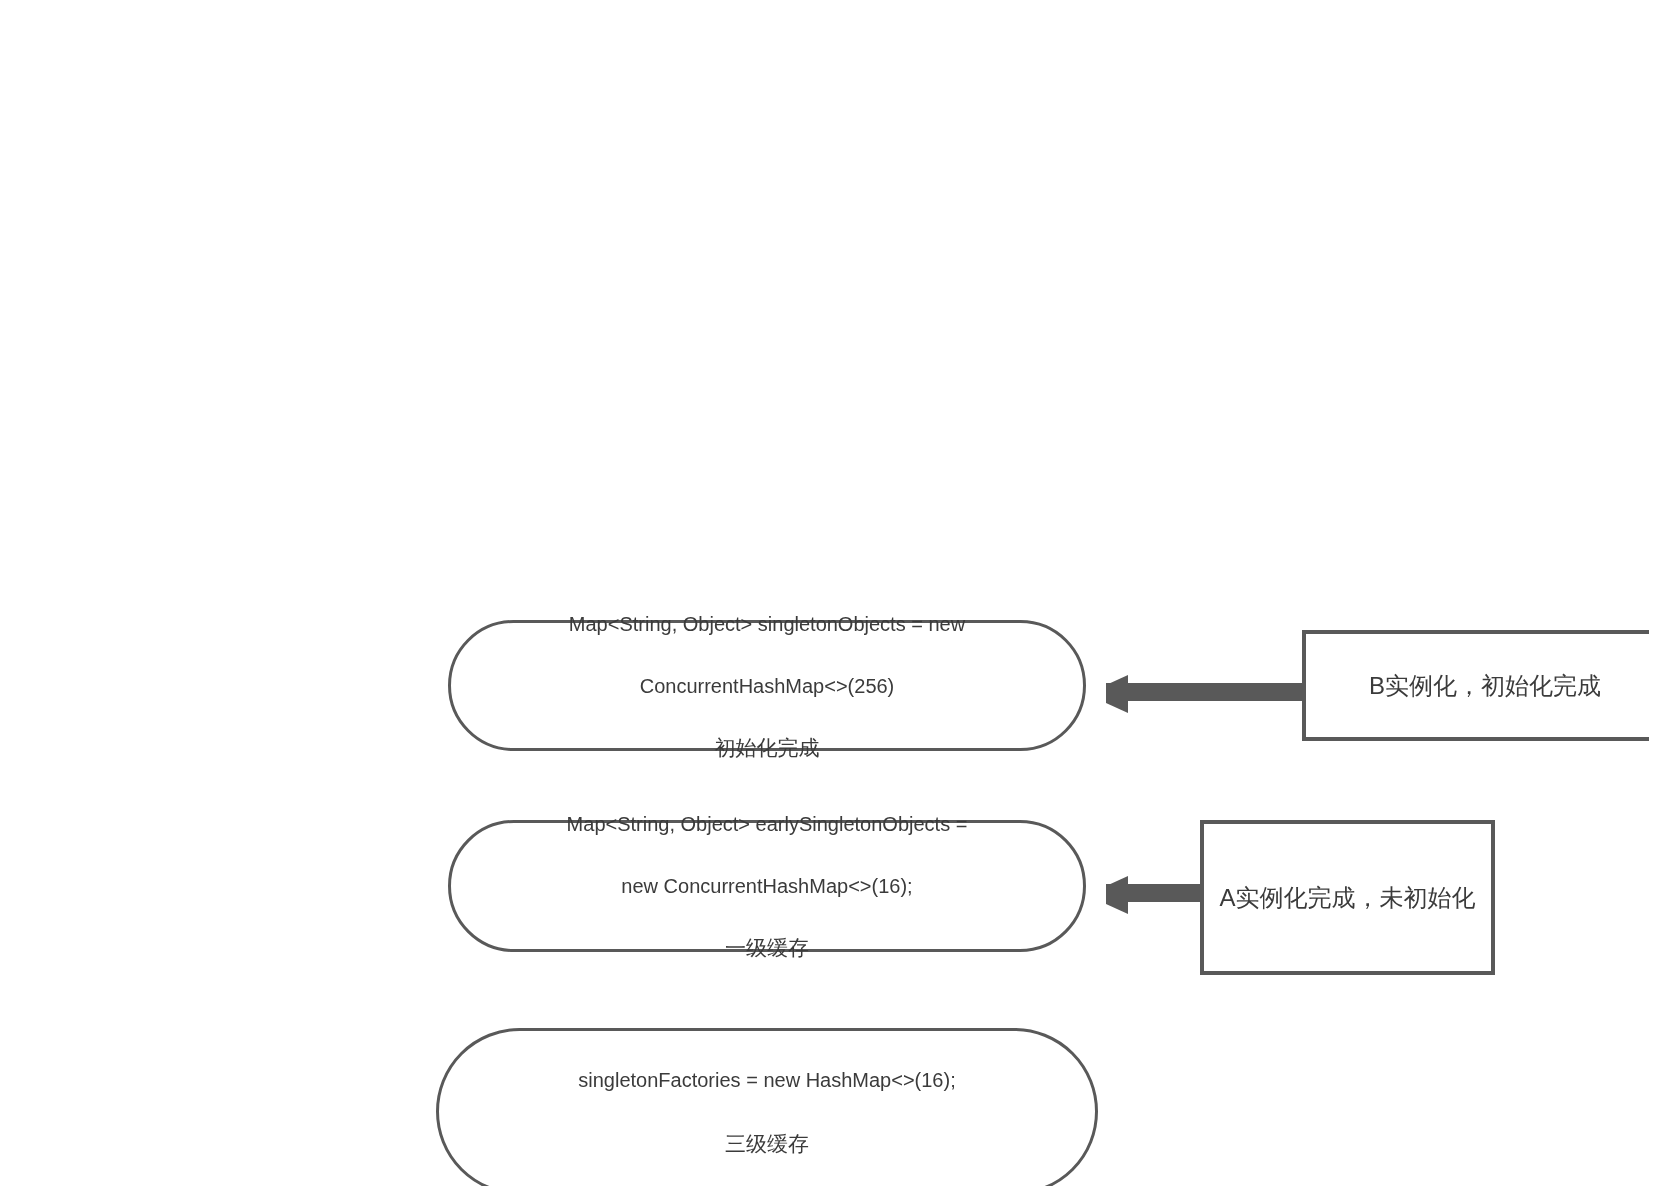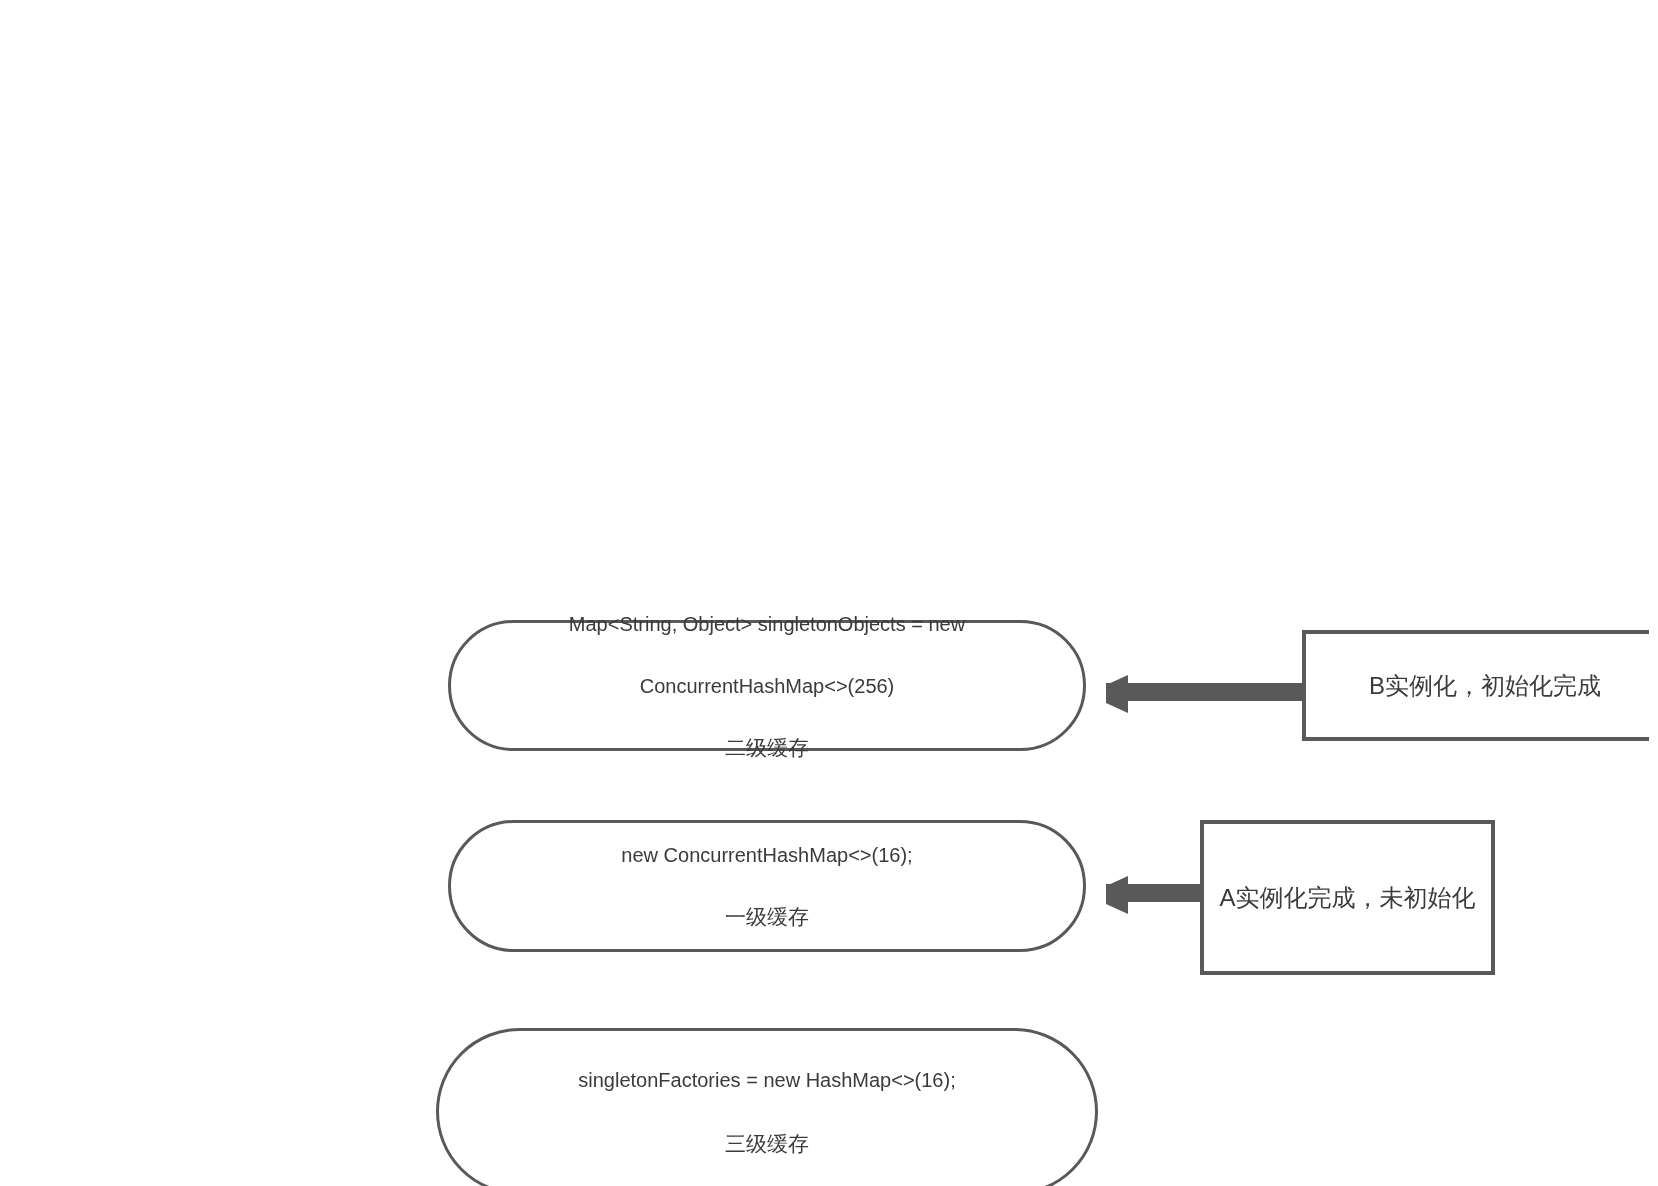--- a/index.html
+++ b/index.html
@@ -78,24 +78,25 @@
   #arrow-a-head { left: 1070px; top: 858px; }
 </style>
 </head>
 <body>
 
 <div class="canvas">
 
   <div class="stadium" id="stadium-level1">
     <div class="code-line">Map&lt;String, Object&gt; singletonObjects = new</div>
     <div class="code-line">ConcurrentHashMap&lt;&gt;(256)</div>
-    <div class="cn-label">二级缓存</div>
+    <div class="cn-label">初始化完成</div>
   </div>
 
   <div class="stadium" id="stadium-level2">
+    <div class="code-line">Map&lt;String, Object&gt; earlySingletonObjects =</div>
     <div class="code-line">new ConcurrentHashMap&lt;&gt;(16);</div>
     <div class="cn-label">一级缓存</div>
   </div>
 
   <div class="stadium" id="stadium-level3">
     <div class="code-line">singletonFactories = new HashMap&lt;&gt;(16);</div>
     <div class="cn-label">三级缓存</div>
   </div>
 
   <div class="note-rect" id="note-b">

